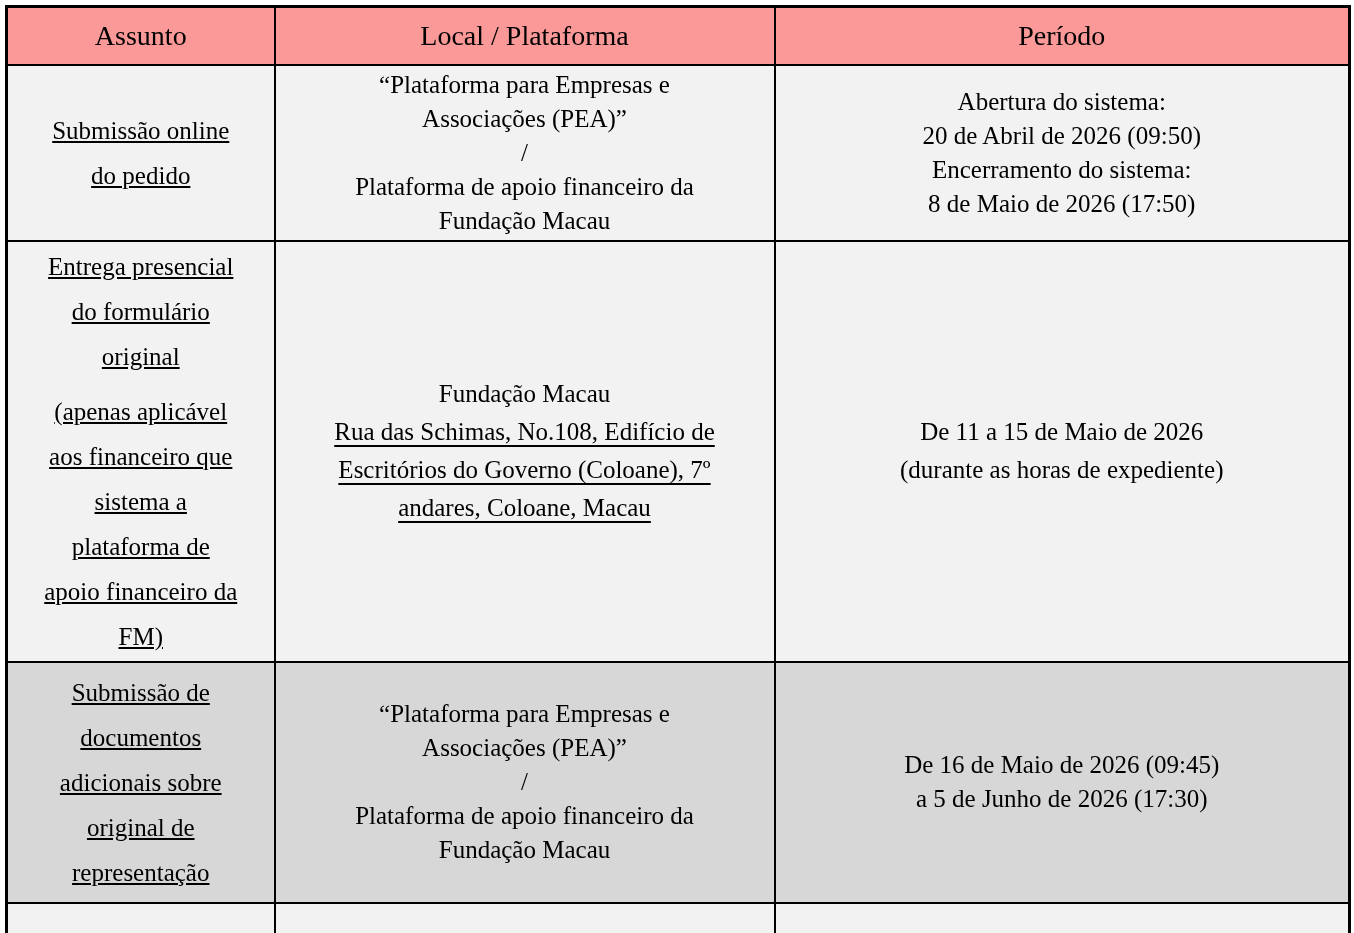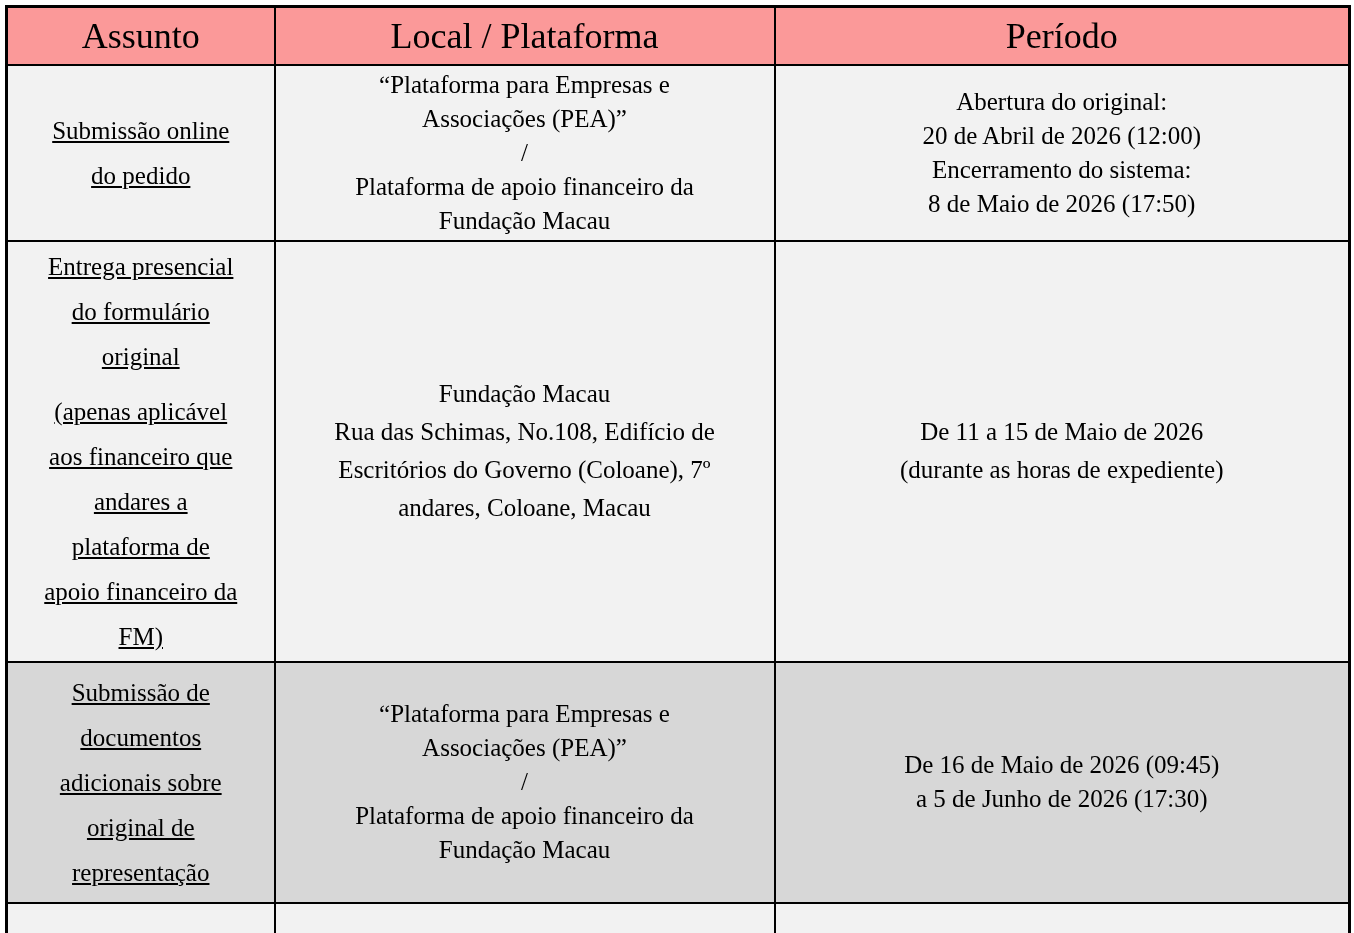--- a/index.html
+++ b/index.html
@@ -38,36 +38,37 @@
     border: 2px solid var(--border);
     text-align: center;
     vertical-align: middle;
     padding: 2px 10px;
     overflow: hidden;
   }
   tr.hdr { height: 58px; }
   tr.hdr th {
     background: var(--header-bg);
     font-weight: normal;
-    font-size: 36px;
+    font-size: 28px;
   }
   tr.r1 { height: 166px; }
   tr.r2 { height: 329px; }
   tr.r3 { height: 241px; border-radius: 19px; }
   tr.r4 { height: 50px; }
   tr.light td { background: var(--row-light-bg); }
   tr.dark  td { background: var(--row-dark-bg); }
   td { font-size: 25px; }
   
   .assunto-cell .ln { line-height: 45px; text-decoration: underline; }
   .para2 { margin-top: 10px; }
   tr.r1 .local-cell .ln, tr.r3 .local-cell .ln,
   tr.r1 .periodo-cell .ln, tr.r3 .periodo-cell .ln { line-height: 34px; }
   tr.r2 .local-cell .ln, tr.r2 .periodo-cell .ln { line-height: 38px; }
   .u {
+    text-decoration: underline;
     text-decoration-thickness: 2px;
     text-underline-offset: 5px;
   }
 </style>
 </head>
 <body>
 
 <div class="page">
   <table class="sched">
     <colgroup>
@@ -90,38 +91,38 @@
           <div class="ln">do pedido</div>
         </td>
         <td class="local-cell">
           <div class="ln">“Plataforma para Empresas e</div>
           <div class="ln">Associações (PEA)”</div>
           <div class="ln">/</div>
           <div class="ln">Plataforma de apoio financeiro da</div>
           <div class="ln">Fundação Macau</div>
         </td>
         <td class="periodo-cell">
-          <div class="ln">Abertura do original:</div>
-          <div class="ln">20 de Abril de 2026 (12:00)</div>
+          <div class="ln">Abertura do sistema:</div>
+          <div class="ln">20 de Abril de 2026 (09:50)</div>
           <div class="ln">Encerramento do sistema:</div>
           <div class="ln">8 de Maio de 2026 (17:50)</div>
         </td>
       </tr>
 
       <tr class="r2 light">
         <td class="assunto-cell">
           <div>
             <div class="ln">Entrega presencial</div>
             <div class="ln">do formulário</div>
             <div class="ln">original</div>
           </div>
           <div class="para2">
             <div class="ln">(apenas aplicável</div>
             <div class="ln">aos financeiro que</div>
-            <div class="ln">andares a</div>
+            <div class="ln">sistema a</div>
             <div class="ln">plataforma de</div>
             <div class="ln">apoio financeiro da</div>
             <div class="ln">FM)</div>
           </div>
         </td>
         <td class="local-cell">
           <div class="ln">Fundação Macau</div>
           <div class="ln u">Rua das Schimas, No.108, Edifício de</div>
           <div class="ln u">Escritórios do Governo (Coloane), 7º</div>
           <div class="ln u">andares, Coloane, Macau</div>

